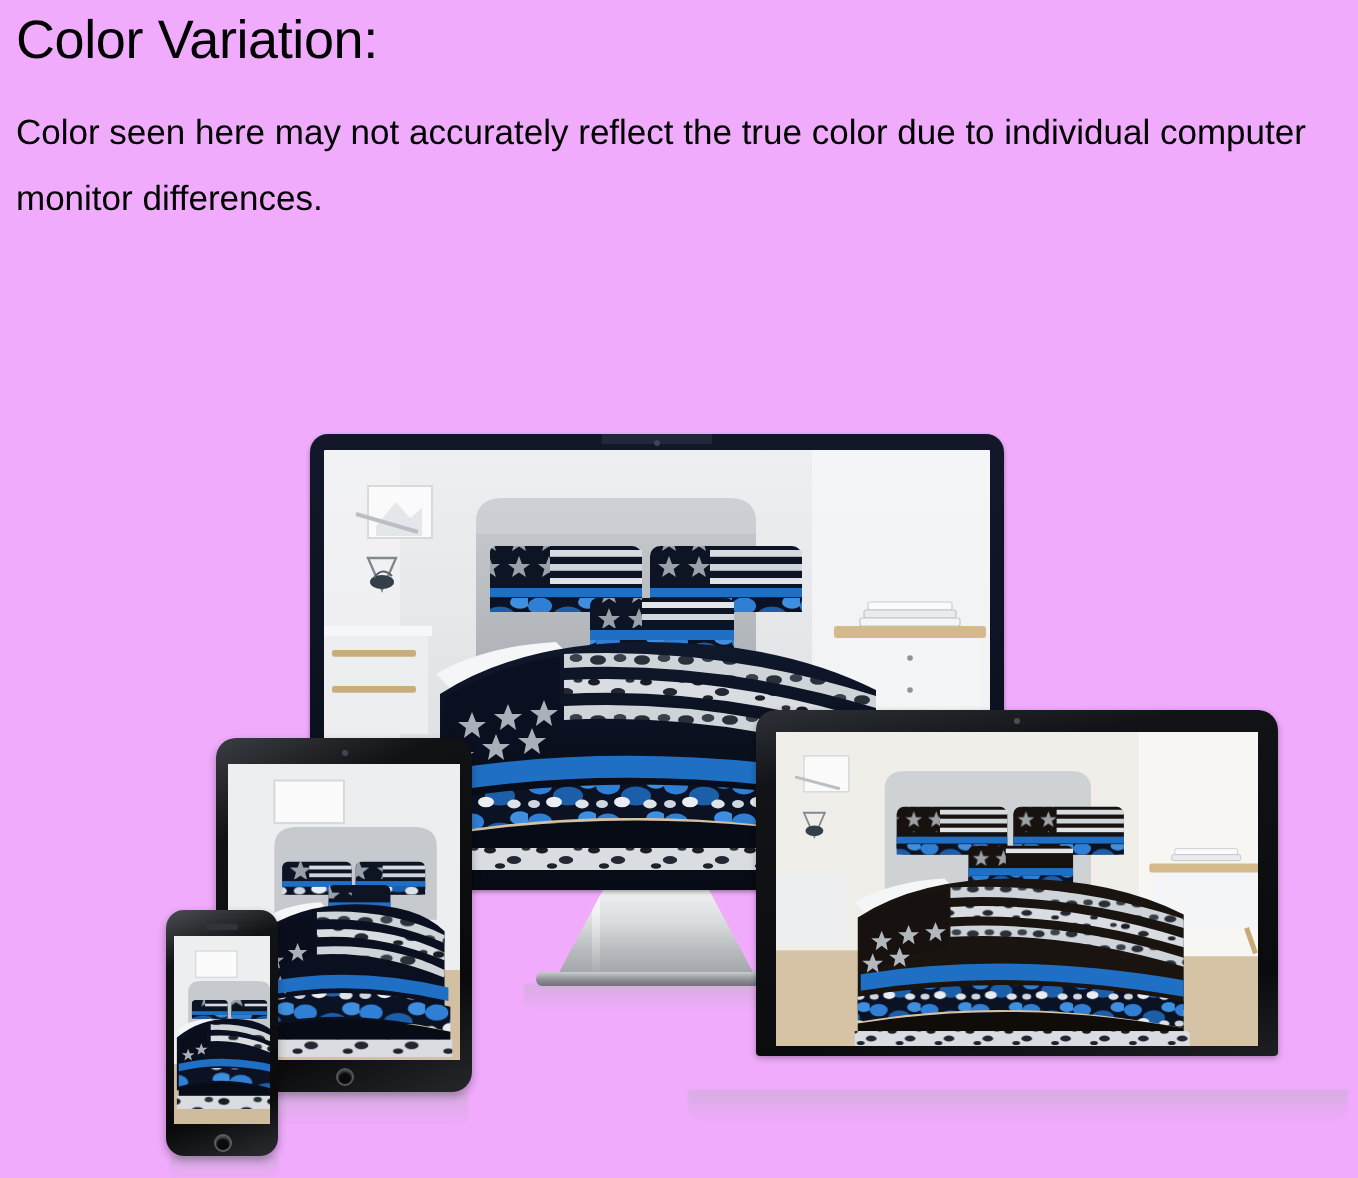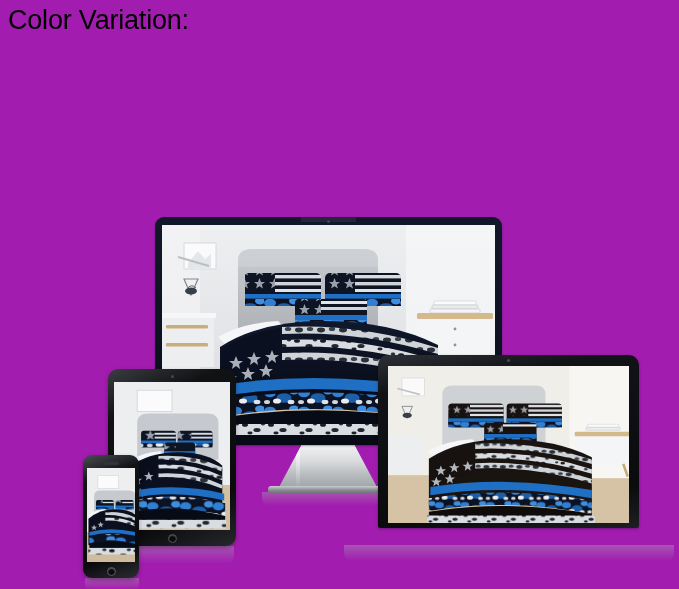--- a/index.html
+++ b/index.html
@@ -6,21 +6,21 @@
   html, body {
     margin: 0; padding: 0;
     width: 679px; height: 589px;
     background: #ffffff;
     font-family: "Liberation Sans", sans-serif;
     overflow: hidden;
   }
   #page {
     position: relative;
     width: 679px; height: 589px;
-    background: #a21caf;
+    background: #f0abfc;
   }
 
   
   .text-block { position: absolute; left: 8px; top: 0px; width: 668px; }
   .heading {
     font-size: 27px;
     line-height: 36px;
     color: #000000;
     font-weight: 400;
     letter-spacing: -0.2px;
@@ -161,20 +161,21 @@
   #reflect-monitor{ left: 262px; top: 492px; width: 132px; height: 14px; border-radius:0 0 8px 8px;}
   #reflect-laptop { left: 344px; top: 545px; width: 330px; height: 16px; border-radius:0 0 8px 8px;}
 </style>
 </head>
 <body>
 
 <div id="page">
 
   <div class="text-block">
     <div class="heading">Color Variation:</div>
+    <div class="body-copy">Color seen here may not accurately reflect the true color due to individual computer monitor differences.</div>
   </div>
 
   <div class="stage">
 
     <div class="reflect" id="reflect-monitor"></div>
     <div class="reflect" id="reflect-laptop"></div>
     <div class="reflect" id="reflect-tablet"></div>
     <div class="reflect" id="reflect-phone"></div>
 
     <div class="monitor-neck"></div>

